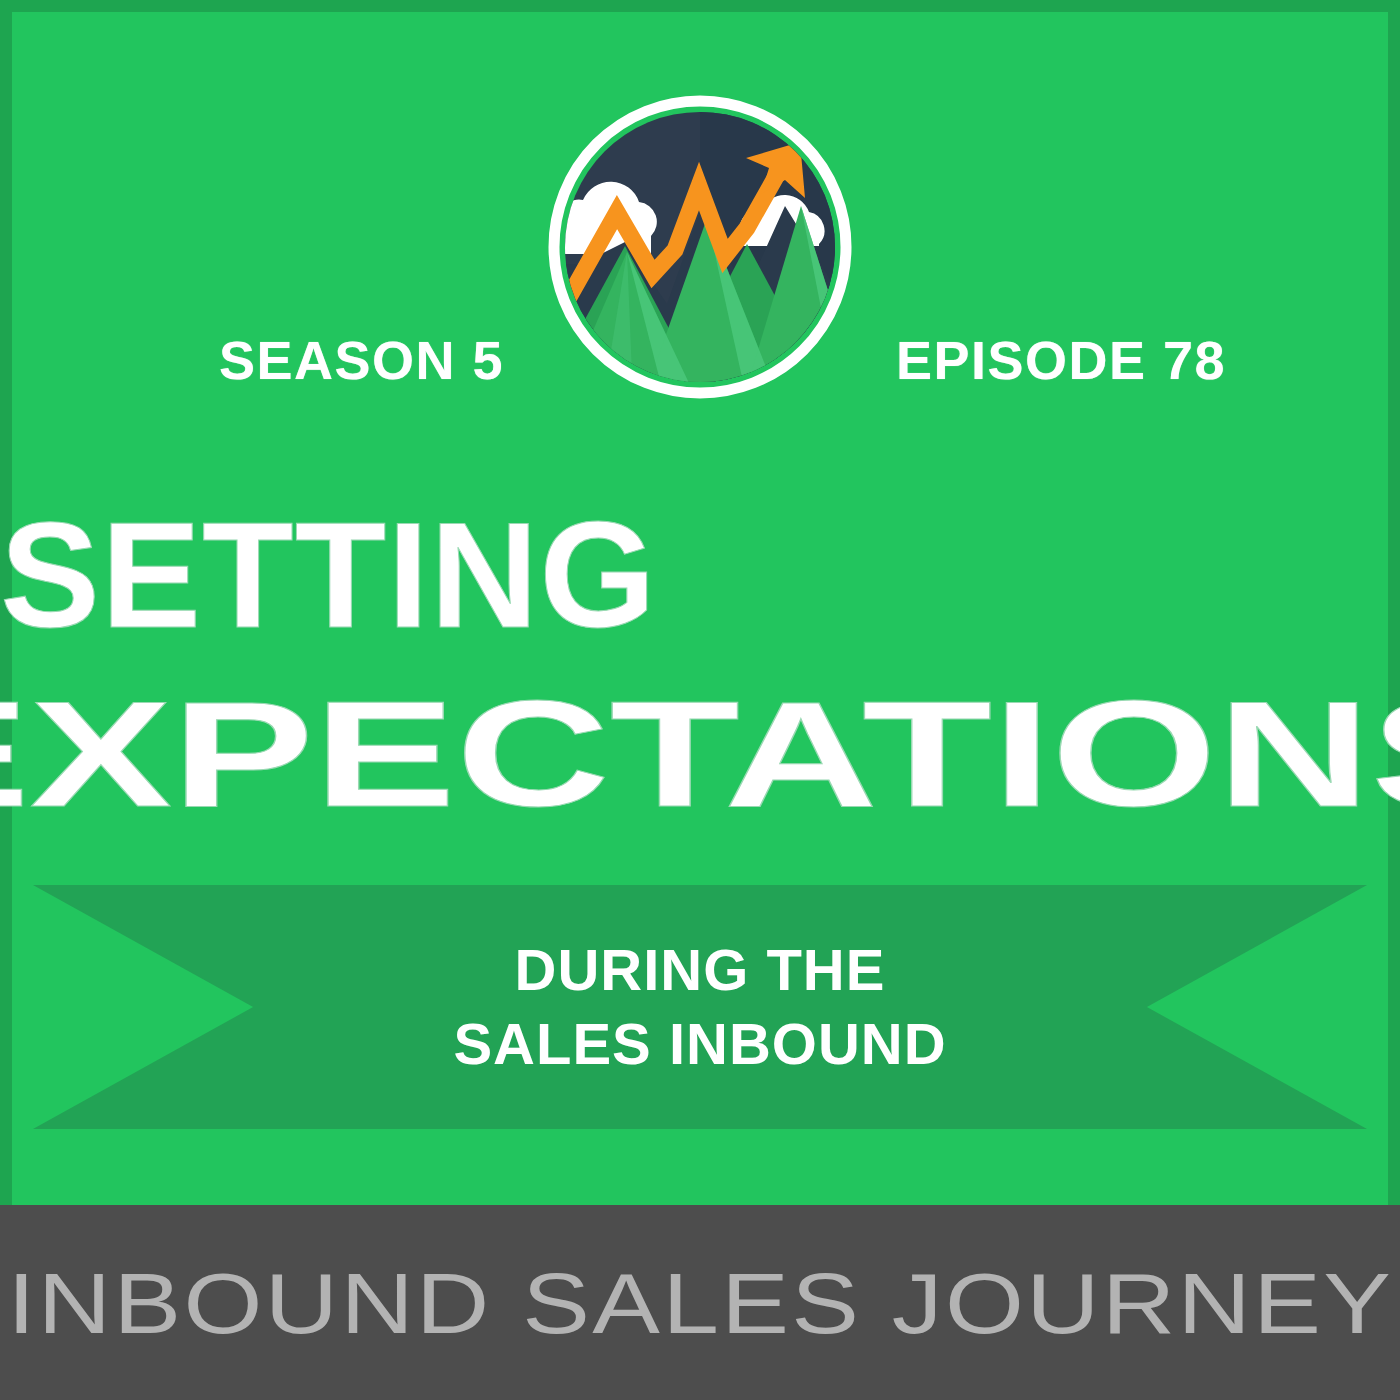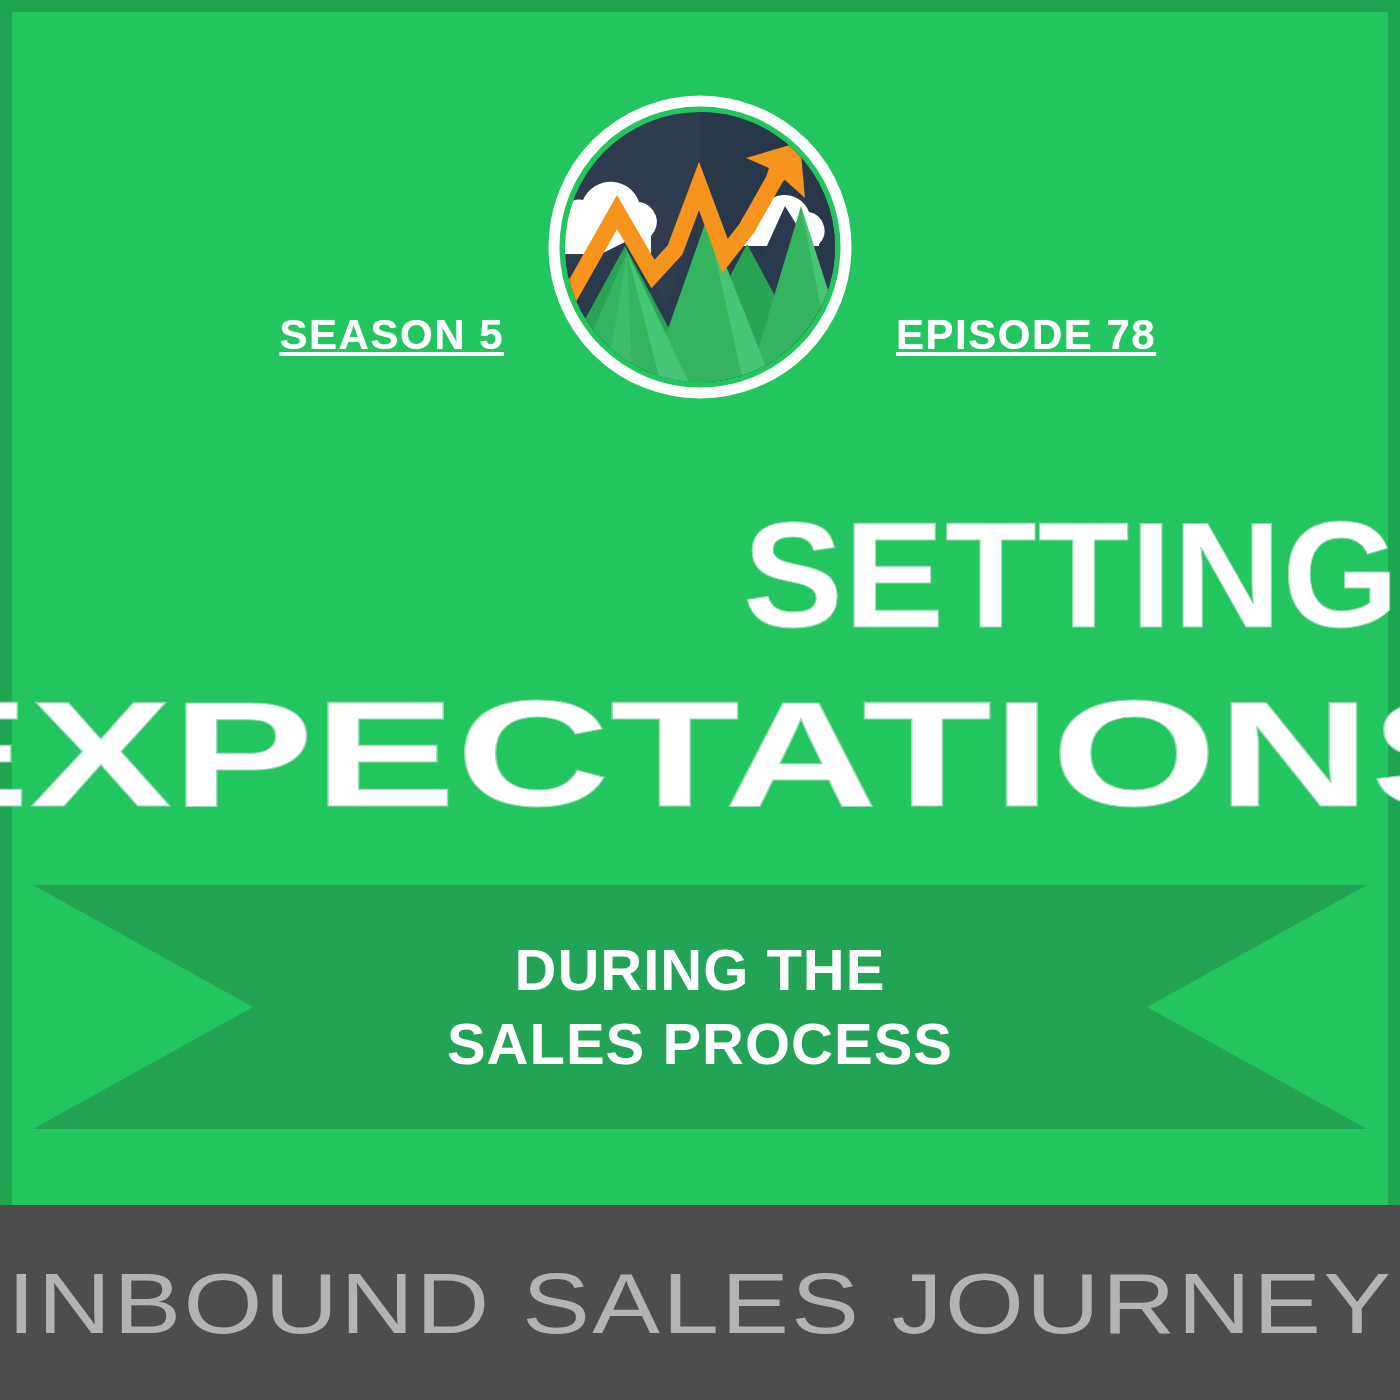--- a/index.html
+++ b/index.html
@@ -36,28 +36,27 @@
   
   #header-row {
     position: absolute;
     left: 0;
     top: 86px;
     width: 1400px;
     height: 330px;
   }
   .season-label, .episode-label {
     position: absolute;
-    top: 225px;
-    font-size: 42px;
+    top: 243px;
+    font-size: 54px;
     font-weight: bold;
     letter-spacing: 1.5px;
     color: #ffffff;
     white-space: nowrap;
     text-shadow: 0 0 1px rgba(255,255,255,.6);
-    text-decoration: underline;
   }
   .season-label  { left: 0; width: 540px; text-align: right; padding-right: 36px; box-sizing: border-box; }
   .episode-label { right: 0; width: 540px; text-align: left;  padding-left: 36px;  box-sizing: border-box; }
 
   
   #logo-badge {
     position: absolute;
     left: 547px;
     top: 8px;
     width: 306px;
@@ -67,21 +66,21 @@
 
   
   #title-block {
     position: absolute;
     left: 0;
     top: 500px;
     width: 1400px;
   }
   .title-line-1 {
     display: block;
-    text-align: right;
+    text-align: left;
     font-size: 150px;
     line-height: 150px;
     font-weight: bold;
     color: #ffffff;
     letter-spacing: 1px;
     -webkit-text-stroke: 1px #9ad9b3;
     white-space: nowrap;
   }
   .title-line-2-wrap {
     display: block;
@@ -221,20 +220,20 @@
   <div id="title-block">
     <span class="title-line-1">SETTING</span>
     <span class="title-line-2-wrap">
       <span class="title-line-2">EXPECTATIONS</span>
     </span>
   </div>
 
   <div id="ribbon"></div>
   <div id="ribbon-text" style="position:absolute;left:33px;top:885px;">
     <div class="ribbon-line">DURING THE</div>
-    <div class="ribbon-line">SALES PROCESS</div>
+    <div class="ribbon-line">SALES INBOUND</div>
   </div>
 
   <div id="brand-bar">
     <div id="brand-text">INBOUND SALES JOURNEY</div>
   </div>
 
 </div>
 
 </body></html>

